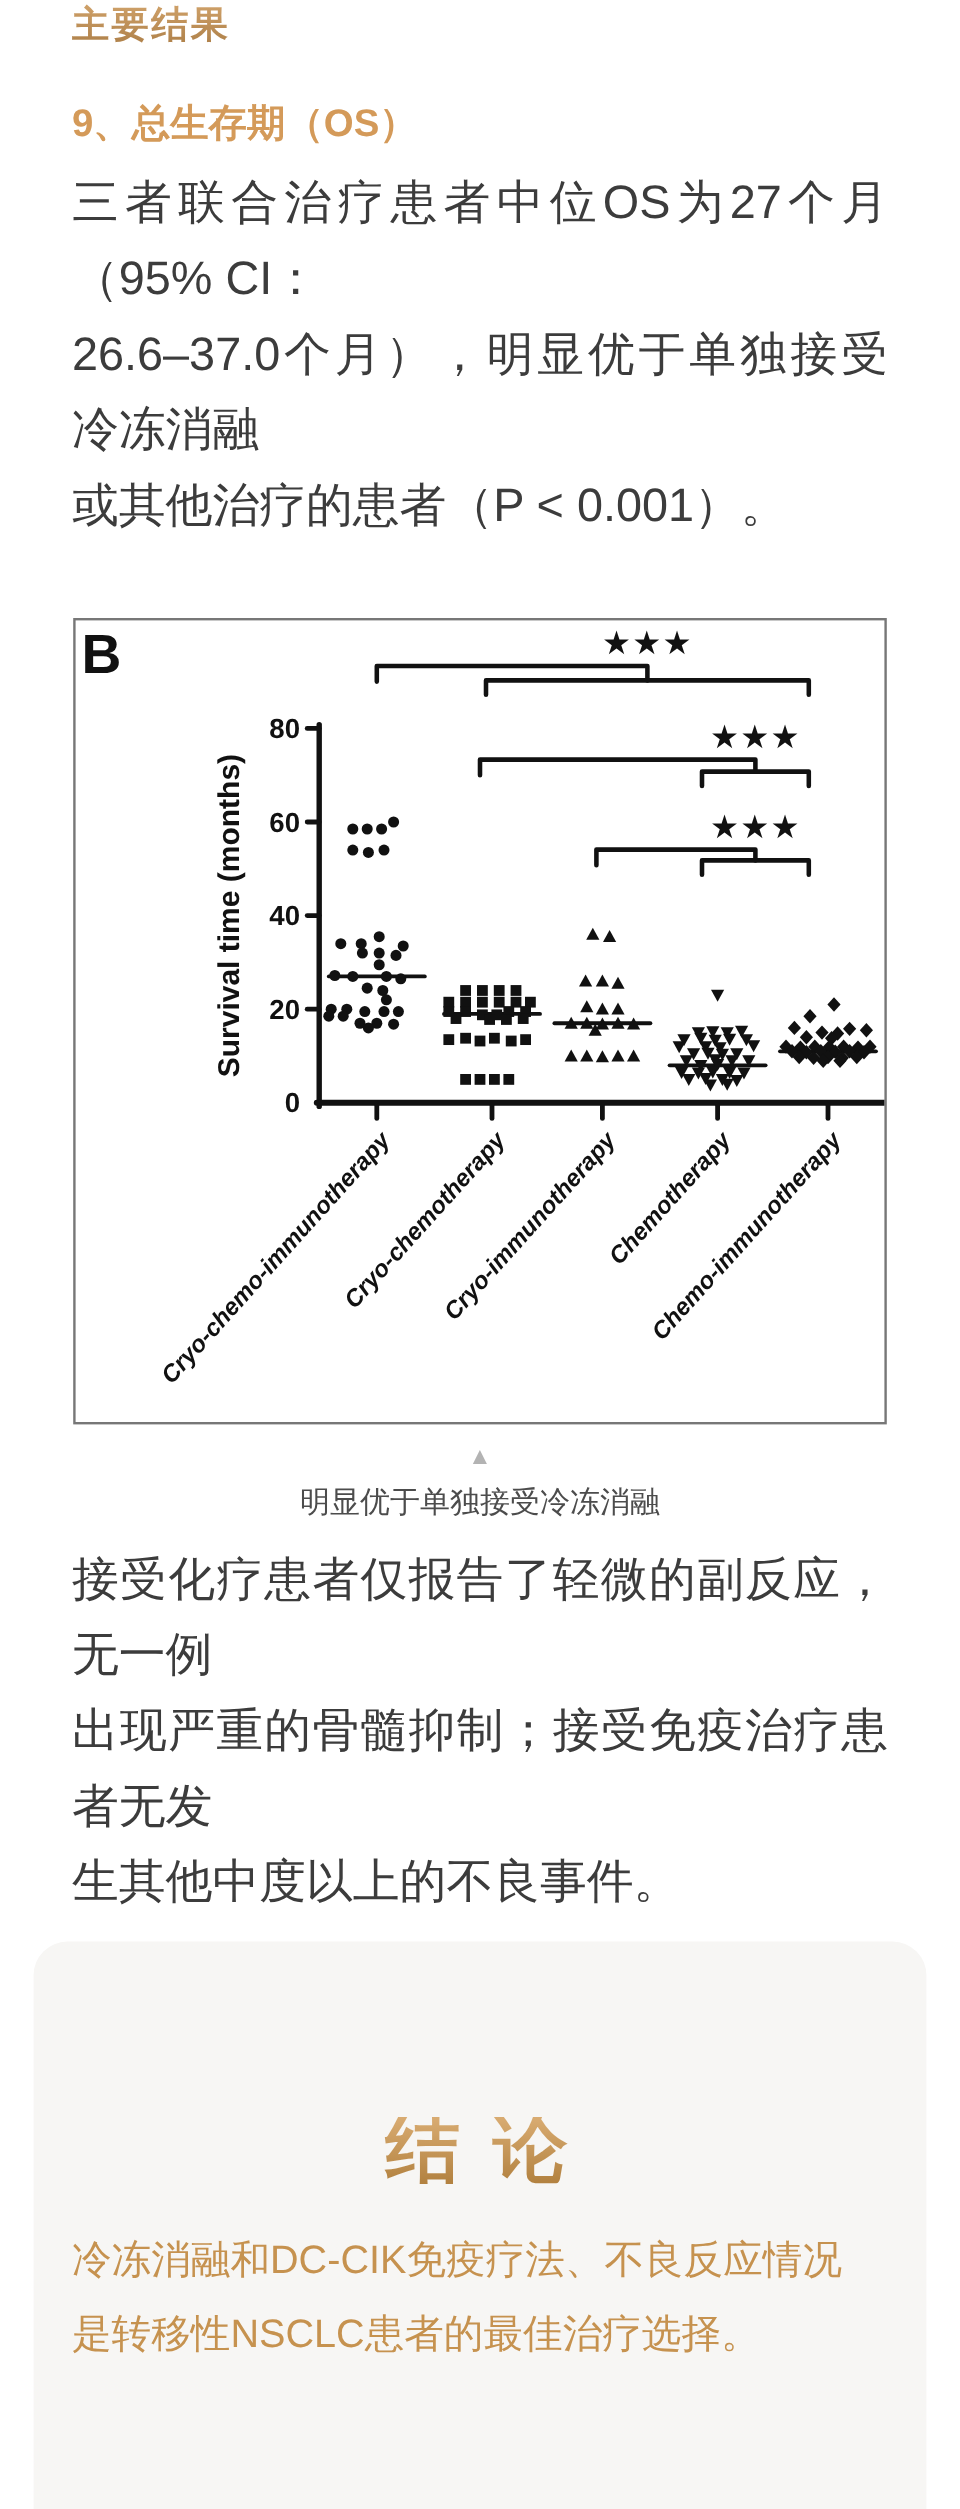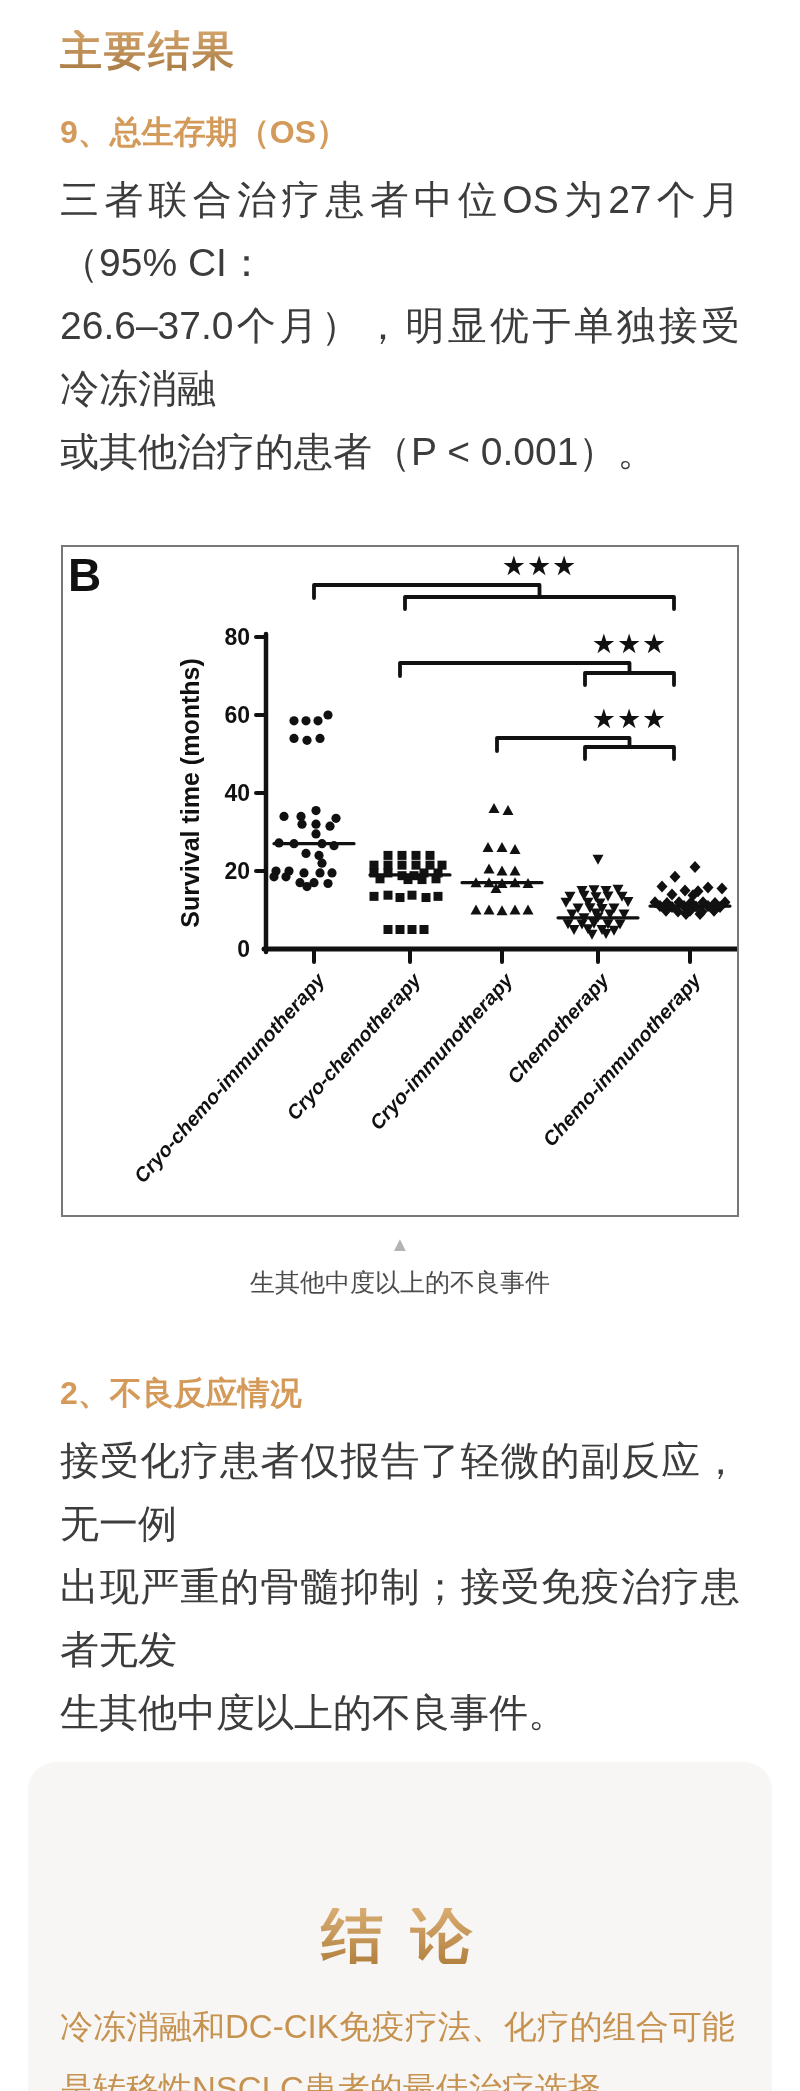--- a/index.html
+++ b/index.html
@@ -5,24 +5,23 @@
   * { margin: 0; padding: 0; box-sizing: border-box; }
   html, body { background: #ffffff; }
   body {
     width: 800px; height: 2091px; overflow: hidden;
     font-family: "Liberation Sans", "DejaVu Sans", sans-serif;
     position: relative;
   }
   .content { padding: 0 60px; }
 
   .page-title {
-    margin-top: 30px;
     font-family: "Liberation Serif", "DejaVu Serif", serif;
     font-weight: bold;
-    font-size: 42px;
+    font-size: 31px;
     line-height: 42px;
     background: linear-gradient(180deg, #d2a46c 0%, #aa7c45 100%);
     -webkit-background-clip: text;
     background-clip: text;
     color: transparent;
     letter-spacing: 2px;
   }
   .sec-heading {
     font-weight: bold;
     font-size: 32px;
@@ -288,25 +287,24 @@
           <polyline points="434,204 434,191 566.5,191 566.5,200" fill="none" stroke="#111111" stroke-width="3.8" stroke-linejoin="round" stroke-linecap="round"></polyline>
           <polyline points="522,212 522,200 611,200 611,212" fill="none" stroke="#111111" stroke-width="3.8" stroke-linejoin="round" stroke-linecap="round"></polyline>
           <text x="566.5" y="181" font-size="27" font-weight="bold" letter-spacing="1" text-anchor="middle" fill="#111111">★★★</text>
         </svg>
     </div>
   </div>
 
   <div class="collapse-row">
     <span class="collapse-tri">▲</span>
   </div>
-  <div class="fig-caption">生其他中度以上的不良事件</div>
-
-  <h2 class="sec-heading second">2、不良反应情况</h2>
+  <div class="fig-caption">明显优于单独接受冷冻消融</div>
+
   <p class="body-para">接受化疗患者仅报告了轻微的副反应，无一例
 出现严重的骨髓抑制；接受免疫治疗患者无发
 生其他中度以上的不良事件。</p>
 </div>
 
 <div class="conclusion-card">
   <div class="conclusion-title">结 论</div>
-  <p class="conclusion-body">冷冻消融和DC-CIK免疫疗法、化疗的组合可能
+  <p class="conclusion-body">冷冻消融和DC-CIK免疫疗法、不良反应情况
 是转移性NSCLC患者的最佳治疗选择。</p>
 </div>
 
 </body></html>

